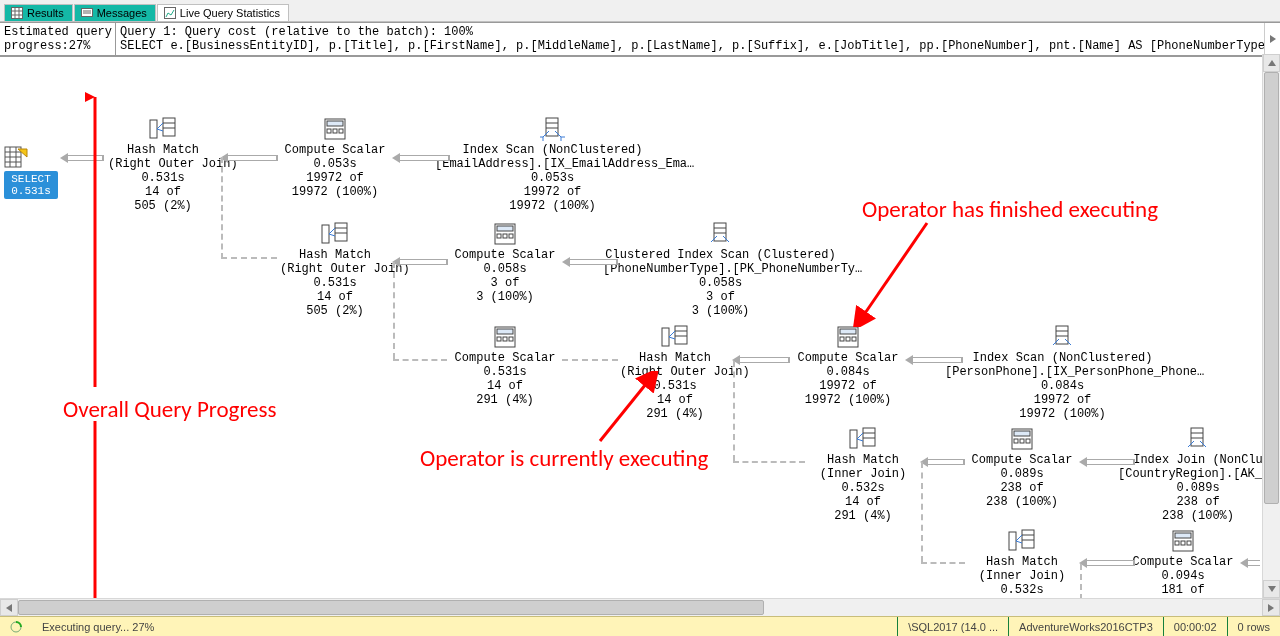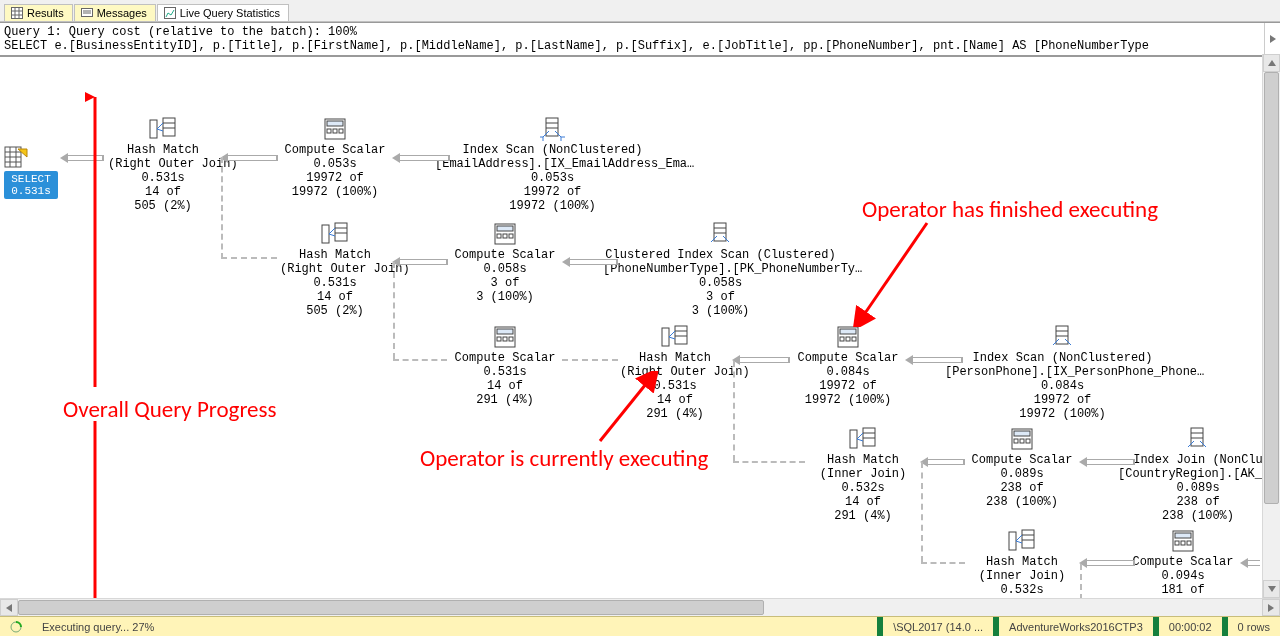--- a/index.html
+++ b/index.html
@@ -20,21 +20,21 @@
     align-items: flex-end;
     padding-left: 4px;
     gap: 1px;
   }
   .tab {
     display: inline-flex;
     align-items: center;
     gap: 4px;
     padding: 2px 8px 2px 6px;
     border: 1px solid #c0c0c0;
-    background: #fef9c3;
+    background: #14b8a6;
     border-bottom: none;
     font-size: 11px;
     cursor: pointer;
     position: relative;
   }
   .tab.active {
     background: #fff;
     border-top: 1px solid #c0c0c0;
     z-index: 2;
   }
@@ -158,21 +158,21 @@
     height:20px;
     background:#fff4b8;
     border-top:1px solid #c8bd7a;
     display:flex;
     align-items:center;
     font-size:11px;
     color:#444;
   }
   .statusbar .cell {
     padding:0 10px;
-    border-left:6px solid #15803d;
+    border-left:1px solid #15803d;
     height:100%;
     display:flex;
     align-items:center;
   }
   .statusbar .cell.first { border-left:none; flex:0 0 auto; gap:20px; }
   .statusbar .spacer { flex:1; }
   .scroll-h {
     position:absolute;
     left:0;right:0;bottom:20px;
     height:18px;
@@ -252,20 +252,22 @@
       <svg width="12" height="12">
           <rect x="0.5" y="0.5" width="11" height="11" fill="none" stroke="#666"></rect>
           <path d="M2 10 L4 6 L7 8 L10 3" fill="none" stroke="#2a8"></path>
         </svg>
     </span>
     <span>Live Query Statistics</span>
   </div>
 </div>
 
 <div class="header">
+  <div class="header-left">Estimated query
+progress:27%</div>
   <div class="header-right">
     <div>Query 1: Query cost (relative to the batch): 100%</div>
     <div>SELECT e.[BusinessEntityID], p.[Title], p.[FirstName], p.[MiddleName], p.[LastName], p.[Suffix], e.[JobTitle], pp.[PhoneNumber], pnt.[Name] AS [PhoneNumberType</div>
     <div class="scrollbtn">
       <svg width="8" height="8">
           <path d="M1 0 L7 4 L1 8 Z" fill="#777"></path>
         </svg>
     </div>
   </div>
 </div>

